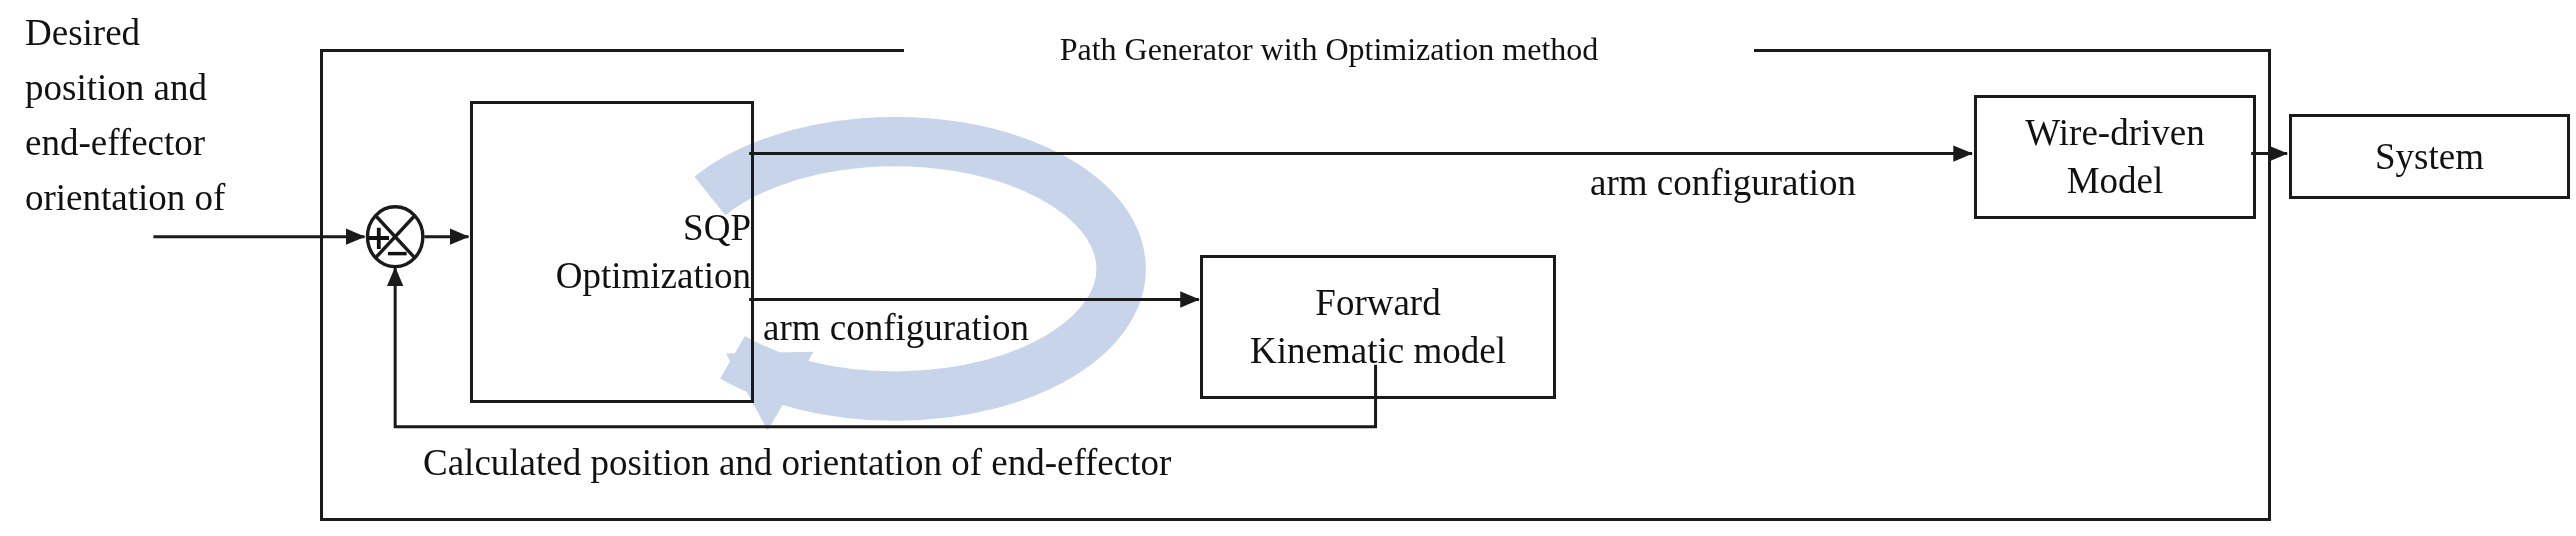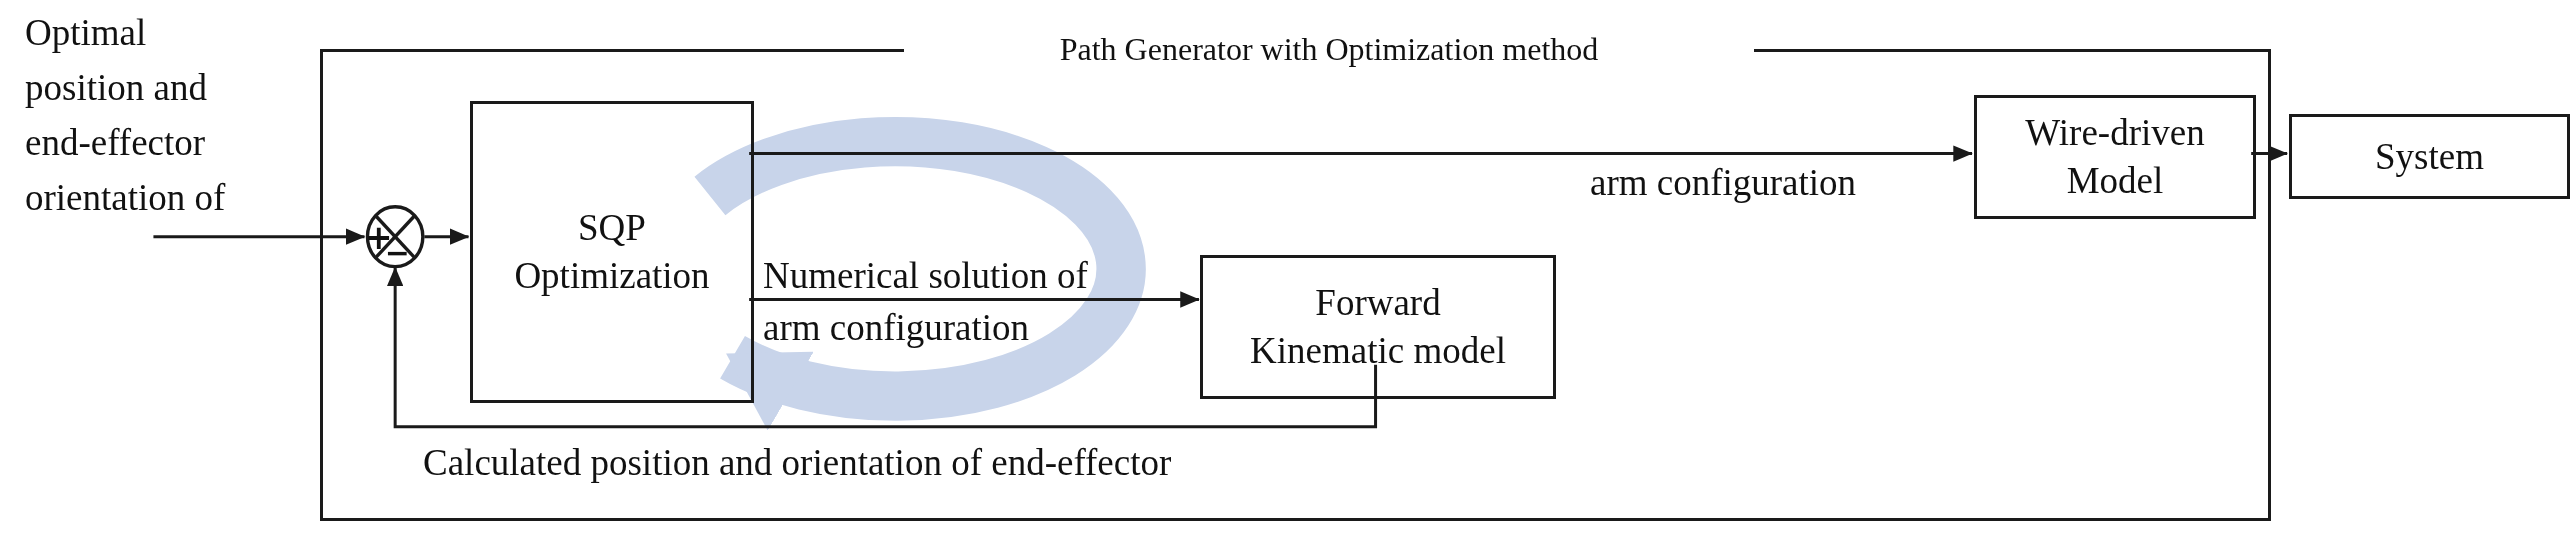--- a/index.html
+++ b/index.html
@@ -84,46 +84,45 @@
     <line x1="3008" y1="205" x2="3056" y2="205" stroke="#1a1a1a" stroke-width="4" marker-end="url(#arrowBlack)"></line>
 
     <path d="M 1838 487 L 1838 570 L 528 570 L 528 357" fill="none" stroke="#1a1a1a" stroke-width="4" marker-end="url(#arrowBlack)"></path>
   </svg>
 
   <div class="outer-box"></div>
 
   <div class="title">Path Generator with Optimization method</div>
 
   <div class="input-label">
-    <div>Optimal</div>
+    <div>Desired</div>
     <div>position and</div>
     <div>end-effector</div>
     <div>orientation of</div>
   </div>
 
-  <div class="box" style="left:470px;top:101px;width:278px;height:296px;">
+  <div class="box" style="left:470px;top:101px;width:278px;height:296px;align-items:flex-end;">
     <div>SQP</div>
     <div>Optimization</div>
   </div>
 
   <div class="box" style="left:1200px;top:227px;width:350px;height:138px;margin-top:28px;">
     <div>Forward</div>
     <div>Kinematic model</div>
   </div>
 
   <div class="box" style="left:1974px;top:95px;width:276px;height:118px;">
     <div>Wire-driven</div>
     <div>Model</div>
   </div>
 
   <div class="box" style="left:2289px;top:114px;width:275px;height:79px;">
     <div>System</div>
   </div>
 
-  <div class="lbl" style="left:763px;top:253px;">Numerical solution of</div>
   <div class="lbl" style="left:763px;top:305px;">arm configuration</div>
 
   <div class="lbl" style="left:1590px;top:160px;">arm configuration</div>
 
   <div class="lbl" style="left:423px;top:440px;text-align:right;">Calculated position and orientation of end-effector</div>
 
 </div>
 
 
 </body></html>

